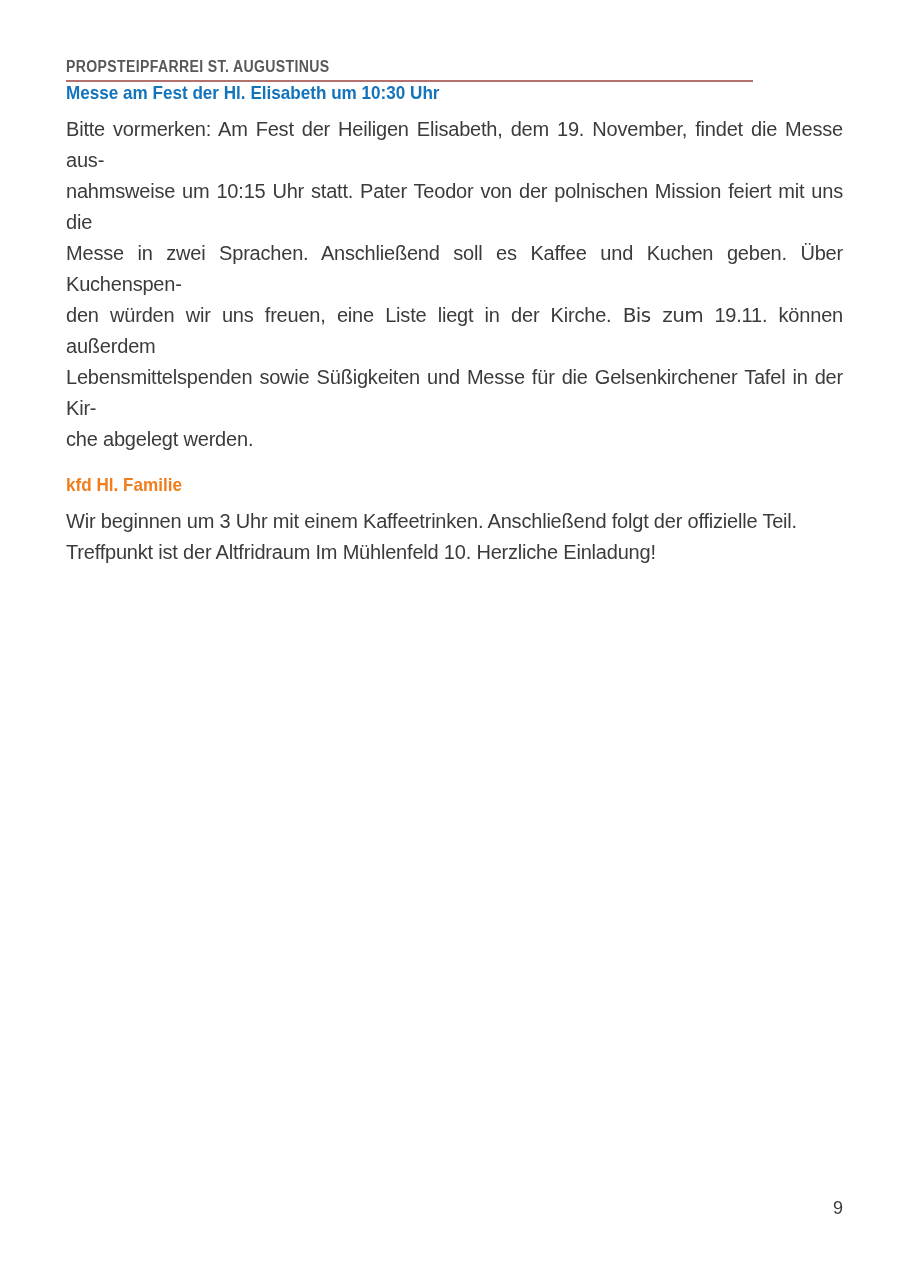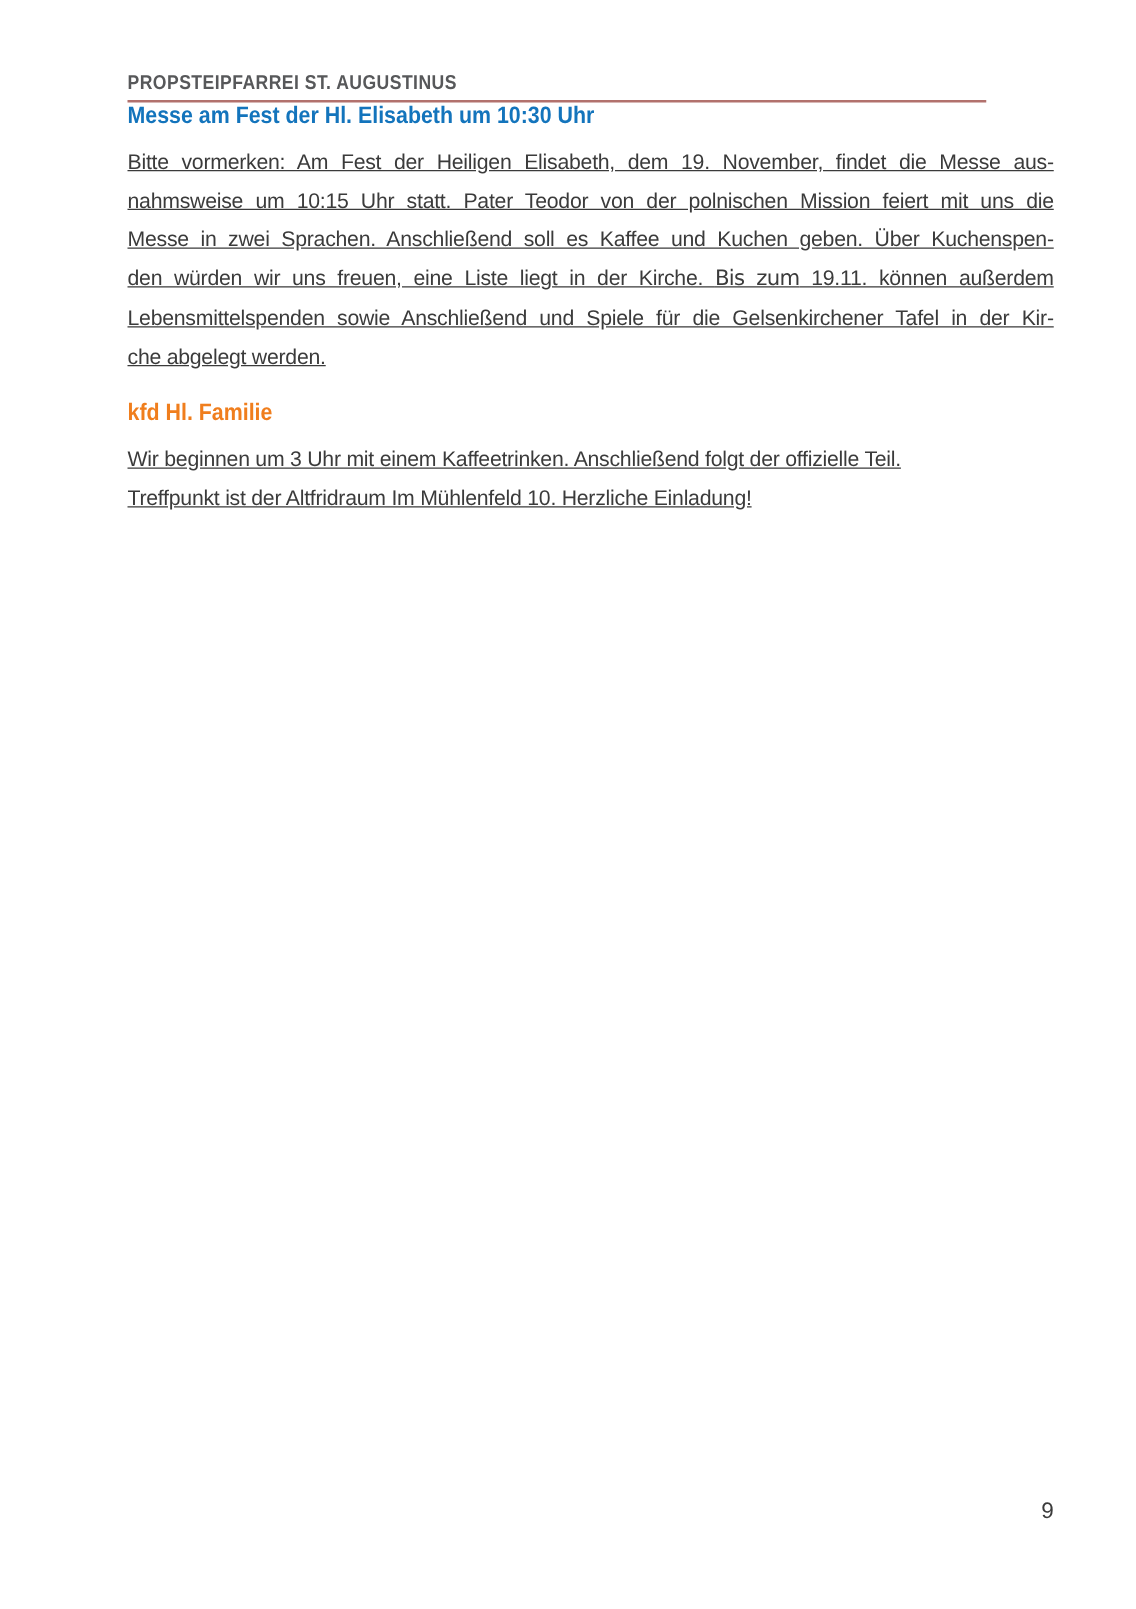--- a/index.html
+++ b/index.html
@@ -10,21 +10,21 @@
   body {
     width: 909px;
     height: 1287px;
     position: relative;
     font-family: "Liberation Sans", sans-serif;
     overflow: hidden;
   }
   .page {
     position: absolute;
     inset: 0;
-    padding: 58px 66px 0 102px;
+    padding: 58px 66px 0 66px;
     box-sizing: border-box;
     border-radius: 21px;
   }
   
   .kicker {
     width: 687px;
     padding-bottom: 4px;
     border-bottom: 2px solid var(--rule);
     line-height: 18px;
     white-space: nowrap;
@@ -66,25 +66,24 @@
     transform-origin: left center;
     font-size: 19px;
     font-weight: bold;
   }
   .sub-heading.blue .inner { color: var(--blue); }
   .sub-heading.orange .inner { color: var(--orange); }
   .sub-heading.tight { margin-top: 19px; }
   
   .para {
     margin-top: 9px;
-    font-size: 17px;
+    font-size: 20px;
     line-height: 31px;
     color: var(--body_text);
     letter-spacing: -0.2px;
-    text-decoration: underline;
   }
   .para .line { min-height: 31px; }
   .para .line.just {
     text-align: justify;
     text-align-last: justify;
   }
   .alt-font {
     font-family: "DejaVu Sans", sans-serif;
     letter-spacing: -0.6px;
   }
@@ -107,21 +106,21 @@
 
   <div>
     <div class="sub-heading blue">
       <span class="inner">Messe am Fest der Hl. Elisabeth um 10:30 Uhr</span>
     </div>
     <div class="para">
       <div class="line just">Bitte vormerken: Am Fest der Heiligen Elisabeth, dem 19. November, findet die Messe aus-</div>
       <div class="line just">nahmsweise um 10:15 Uhr statt. Pater Teodor von der polnischen Mission feiert mit uns die</div>
       <div class="line just">Messe in zwei Sprachen. Anschließend soll es Kaffee und Kuchen geben. Über Kuchenspen-</div>
       <div class="line just"><span>den würden wir uns freuen, eine Liste liegt in der Kirche. </span><span class="alt-font">Bis zum</span><span> 19.11. können außerdem</span></div>
-      <div class="line just">Lebensmittelspenden sowie Anschließend und Spiele für die Gelsenkirchener Tafel in der Kir-</div>
+      <div class="line just">Lebensmittelspenden sowie Süßigkeiten und Messe für die Gelsenkirchener Tafel in der Kir-</div>
       <div class="line">che abgelegt werden.</div>
     </div>
   </div>
 
   <div>
     <div class="sub-heading orange tight">
       <span class="inner">kfd Hl. Familie</span>
     </div>
     <div class="para">
       <div class="line">Wir beginnen um 3 Uhr mit einem Kaffeetrinken. Anschließend folgt der offizielle Teil.</div>

